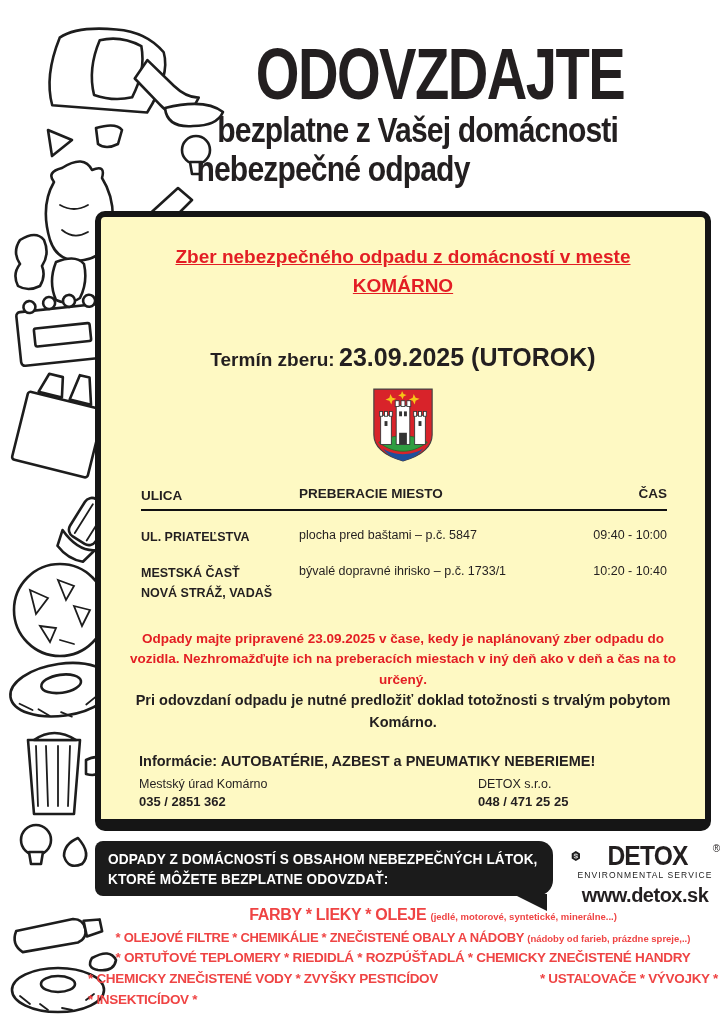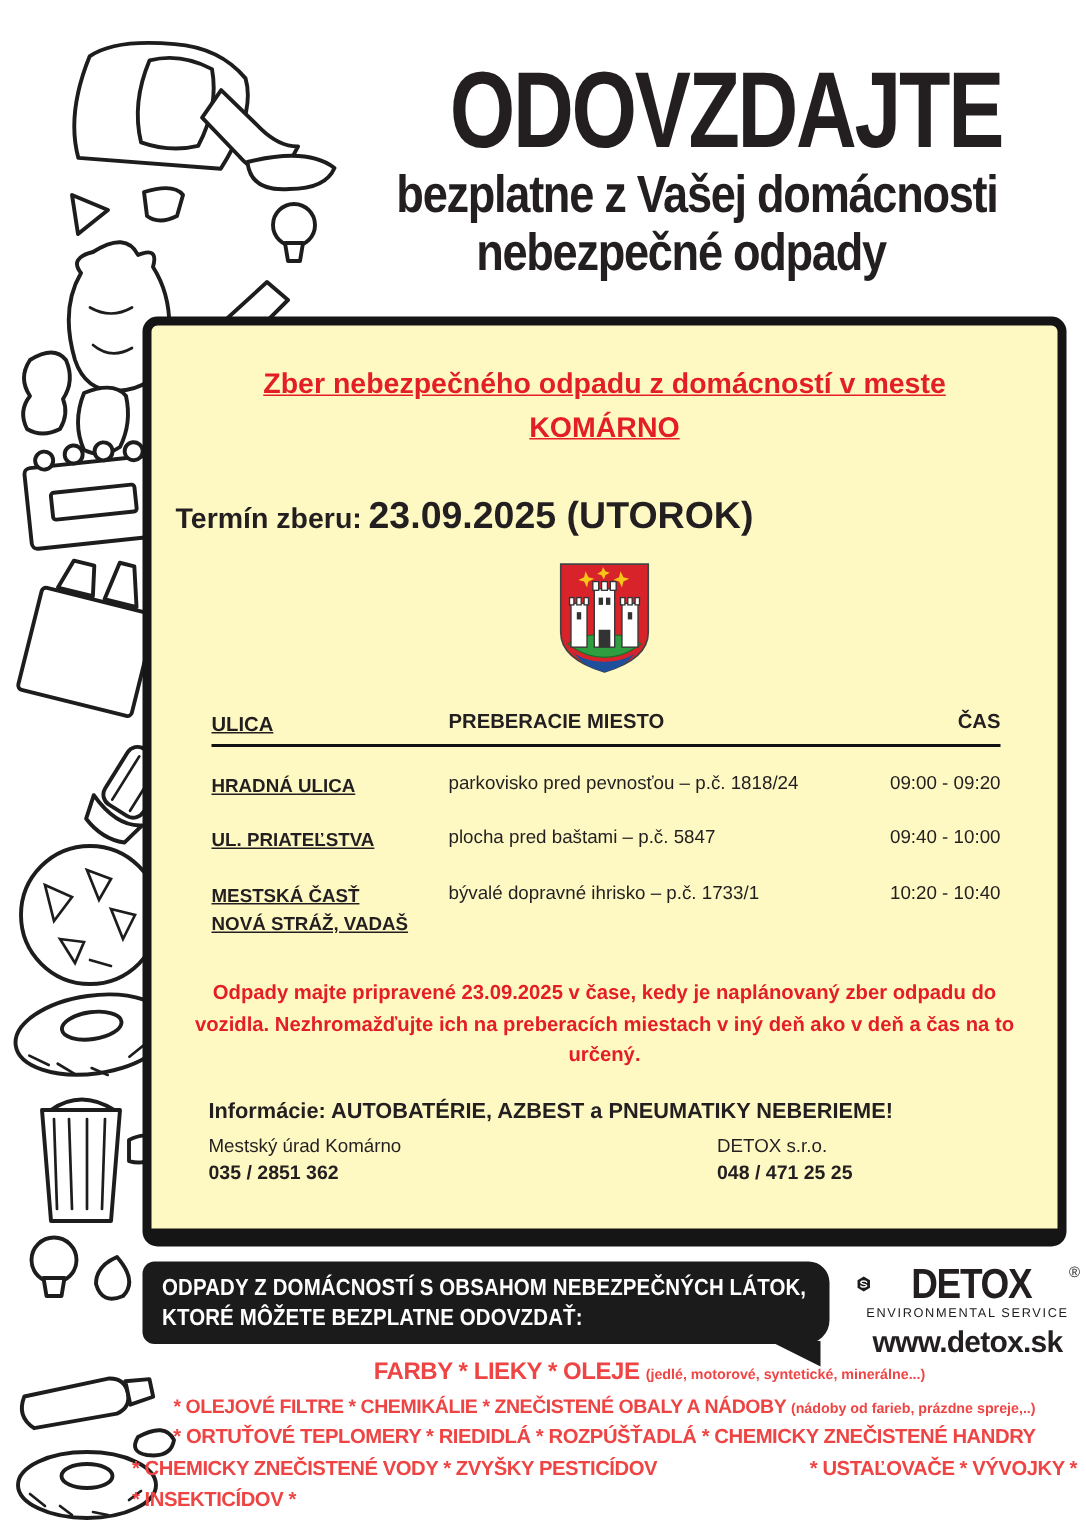--- a/index.html
+++ b/index.html
@@ -8,44 +8,44 @@
     position:relative; width:724px; height:1024px; margin:0 auto;
     background:#fff; overflow:hidden; color:#231f20;
   }
   
   .left-strip { position:absolute; left:0; top:0; width:260px; height:1024px; z-index:1; }
   .left-strip svg { width:100%; height:100%; }
   .doodle { fill:#fff; stroke:#1d1d1d; stroke-width:2.6; stroke-linejoin:round; stroke-linecap:round; }
   .doodle-thin { fill:none; stroke:#1d1d1d; stroke-width:1.8; stroke-linecap:round; }
 
   
-  .header { position:absolute; top:38px; right:12px; width:560px; text-align:center; z-index:2; }
+  .header { position:absolute; top:38px; right:12px; width:560px; text-align:left; z-index:2; }
   .hdr-title { display:inline-block; font-size:72px; font-weight:bold; letter-spacing:-2px;
                transform:scaleX(0.78); transform-origin:100% 50%; line-height:1.0; color:#231f20; }
   .hdr-sub { display:inline-block; font-size:35px; font-weight:bold; letter-spacing:-1px;
              transform:scaleX(0.86); transform-origin:100% 50%; line-height:1.12; color:#231f20; }
 
   
   .notice-box {
     position:absolute; left:95px; top:211px; width:616px; height:620px;
     background:#fef9c3; border:6px solid #151515; border-bottom-width:12px; border-radius:10px;
     z-index:3; padding:26px 16px 0 16px;
   }
   .red-heading { text-align:center; color:#e31e24; font-weight:bold; font-size:19px;
                  line-height:1.5; text-decoration:underline; }
-  .termin-line { text-align:left; margin-top:30px; }
+  .termin-line { text-align:center; margin-top:43px; }
   .termin-label { font-size:19px; font-weight:bold; }
   .termin-value { font-size:25px; font-weight:bold; }
   .crest-wrap { text-align:center; margin-top:14px; height:80px; }
 
   .schedule { margin:20px 22px 0 24px; }
   .sched-head { display:flex; border-bottom:2px solid #111; padding-bottom:2px;
                 font-weight:bold; font-size:13.5px; }
   .sched-row { display:flex; margin-top:17px; font-size:12.5px; align-items:flex-start; }
-  .col-street { width:158px; font-weight:bold; white-space:pre-line; line-height:1.55;text-decoration:underline; }
+  .col-street { width:158px; font-weight:bold; white-space:pre-line; line-height:1.55; }
   .col-place  { flex:1; }
   .col-time   { width:92px; text-align:right; }
   .sched-head .col-time { text-align:right; }
 
   .warning-red { margin:26px auto 0; max-width:552px; text-align:center; color:#e31e24;
                  font-weight:bold; font-size:13.5px; line-height:1.5; }
   .warning-black { margin:0 auto; max-width:560px; text-align:center; font-weight:bold;
                    font-size:14.5px; line-height:1.5; }
   .info-line { margin:20px 0 0 22px; font-weight:bold; font-size:14.5px; }
   .next-line { margin-top:20px; text-align:right; font-size:12.5px; padding-right:6px; }
@@ -226,38 +226,34 @@
       </svg>
     </div>
 
     <div class="schedule">
       <div class="sched-head">
         <div class="col-street">ULICA</div>
         <div class="col-place">PREBERACIE MIESTO</div>
         <div class="col-time">ČAS</div>
       </div>
       <div class="sched-row">
-        <div class="col-street">HRADNÁ ULICA</div>
-        <div class="col-place">parkovisko pred pevnosťou – p.č. 1818/24</div>
-        <div class="col-time">09:00 - 09:20</div>
-      </div>
-      <div class="sched-row">
         <div class="col-street">UL. PRIATEĽSTVA</div>
         <div class="col-place">plocha pred baštami – p.č. 5847</div>
         <div class="col-time">09:40 - 10:00</div>
       </div>
       <div class="sched-row">
         <div class="col-street">MESTSKÁ ČASŤ
 NOVÁ STRÁŽ, VADAŠ</div>
         <div class="col-place">bývalé dopravné ihrisko – p.č. 1733/1</div>
         <div class="col-time">10:20 - 10:40</div>
       </div>
     </div>
 
     <div class="warning-red">Odpady majte pripravené 23.09.2025 v čase, kedy je naplánovaný zber odpadu do vozidla. Nezhromažďujte ich na preberacích miestach v iný deň ako v deň a čas na to určený.</div>
+    <div class="warning-black">Pri odovzdaní odpadu je nutné predložiť doklad totožnosti s trvalým pobytom Komárno.</div>
     <div class="info-line">Informácie: AUTOBATÉRIE, AZBEST a PNEUMATIKY NEBERIEME!</div>
 
     <div class="contacts">
       <div>
         <div class="contact-name">Mestský úrad Komárno</div>
         <div class="contact-phone">035 / 2851 362</div>
       </div>
       <div class="contact-right">
         <div class="contact-name">DETOX s.r.o.</div>
         <div class="contact-phone">048 / 471 25 25</div>

